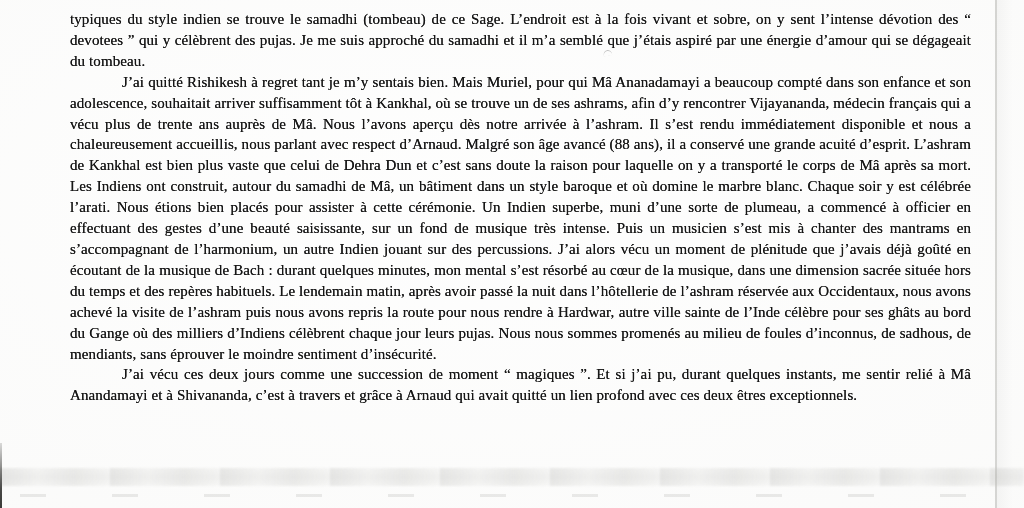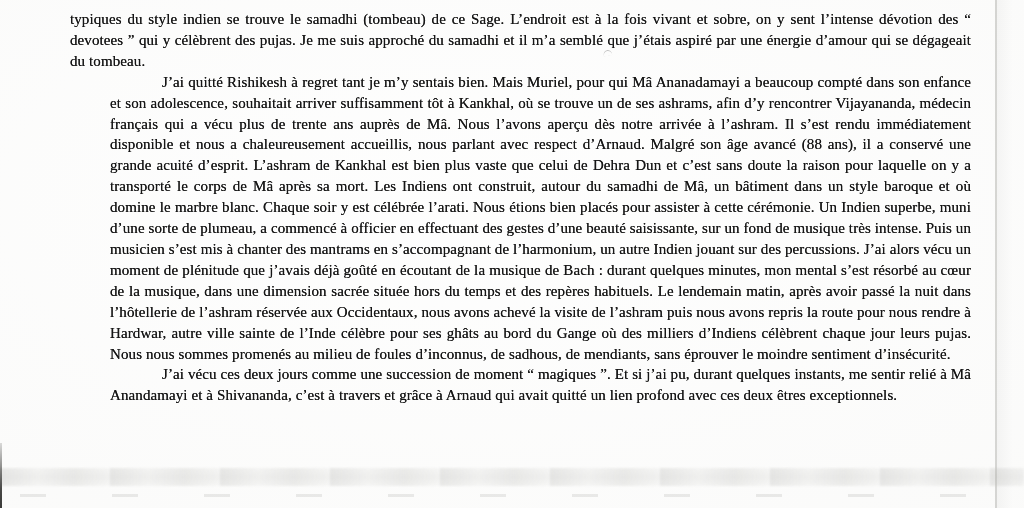--- a/index.html
+++ b/index.html
@@ -34,21 +34,21 @@
     font-size: 15px;
     line-height: 20.9px;
     text-align: justify;
     text-shadow: 0 0 0.45px rgba(10,10,10,0.85);
     letter-spacing: 0.1px;
   }
   .text-block p {
     margin: 0;
     padding: 0;
   }
-  .text-block p.indent { text-indent: 52px; margin-left: 40px; }
+  .text-block p.indent { text-indent: 52px; }
 
   
   .right-edge-line {
     position: absolute;
     left: 995px;
     top: 0;
     width: 2px;
     height: 508px;
     background: linear-gradient(to bottom,
       rgba(180,180,176,0.55), rgba(200,200,196,0.75) 30%,

